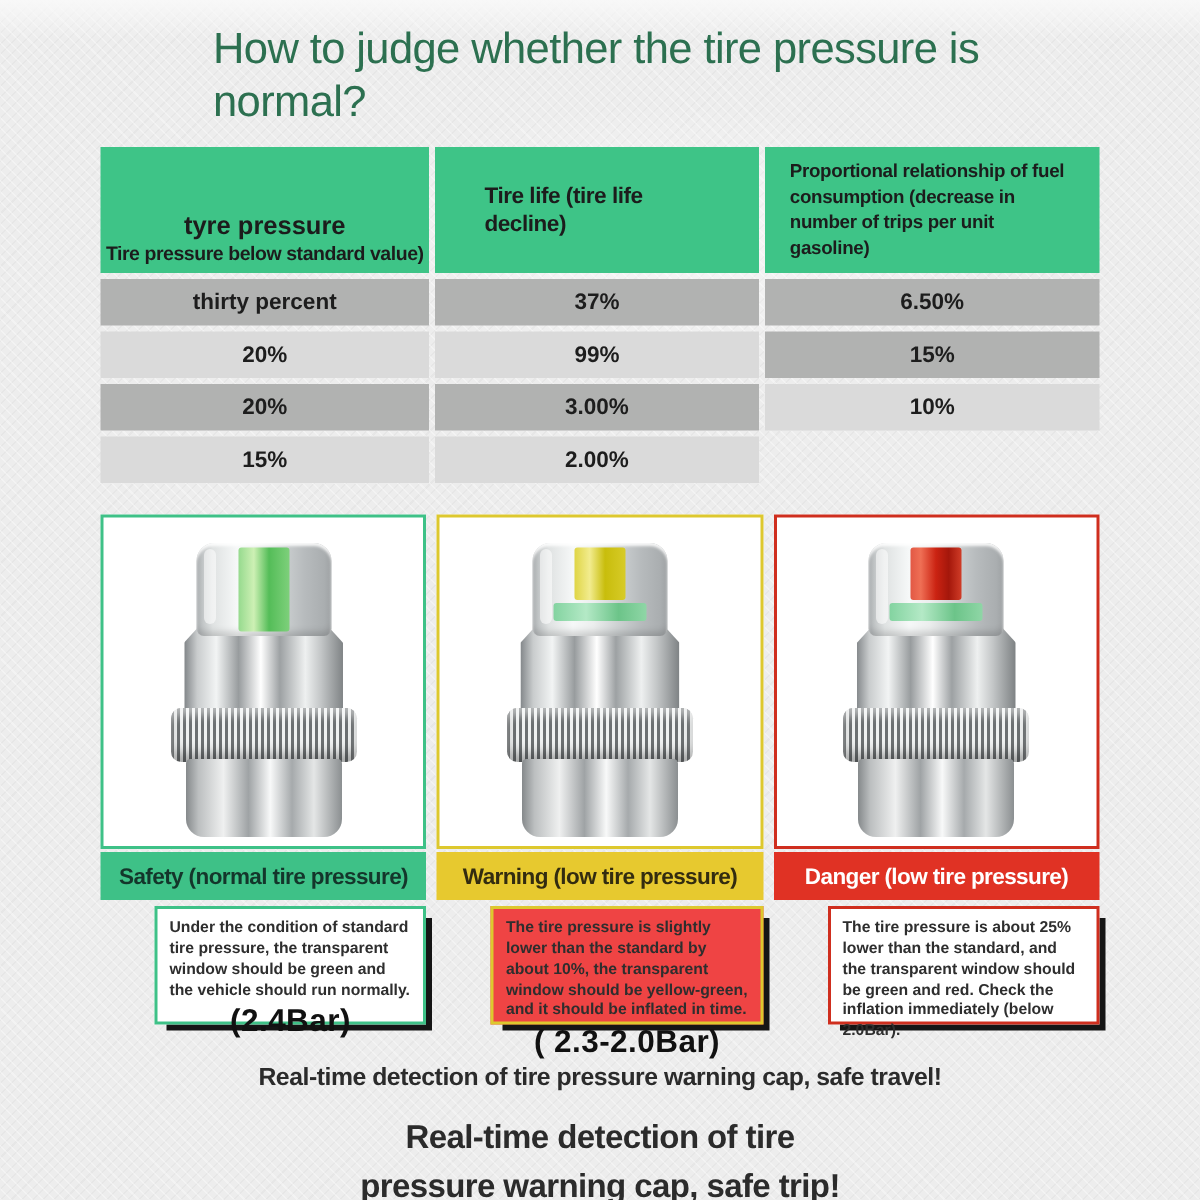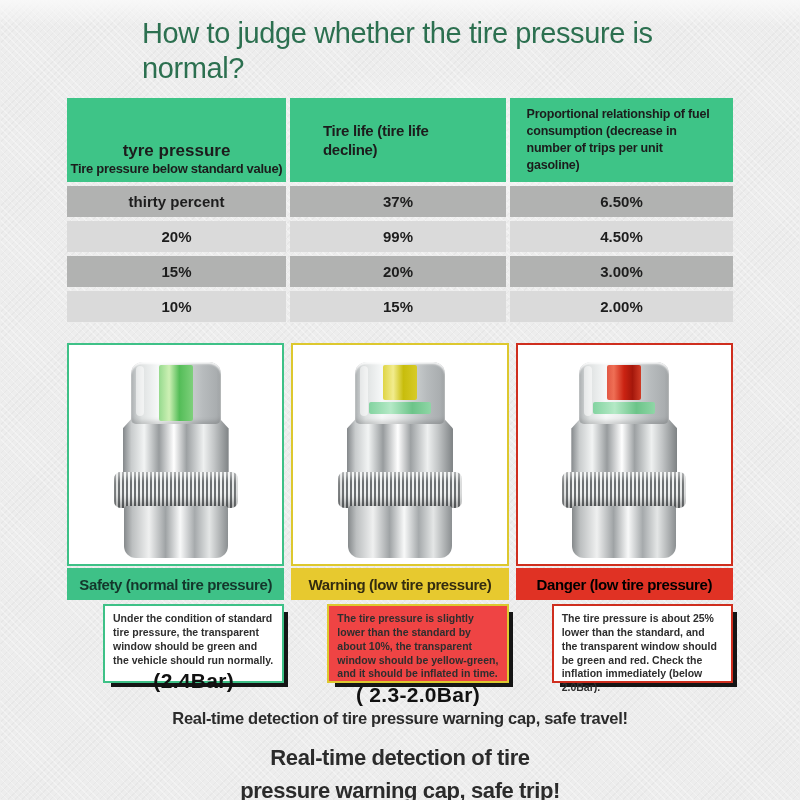--- a/index.html
+++ b/index.html
@@ -63,21 +63,21 @@
   .p-warning .photo { border-color:#ddc82e; }
   .p-danger  .photo { border-color:#cf2e1e; }
 
   .label-bar {
     margin-top:2px; height:32px;
     display:flex; align-items:center; justify-content:center;
     font-size:15px; font-weight:700; letter-spacing:-0.4px; white-space:nowrap;
   }
   .p-safety  .label-bar { background:var(--safety-green,#3ec187); color:#14362b; }
   .p-warning .label-bar { background:var(--warning-yellow,#e7c92f); color:#332c10; }
-  .p-danger  .label-bar { background:var(--danger-red,#e03224); color:#000000; }
+  .p-danger  .label-bar { background:var(--danger-red,#e03224); color:#ffffff; }
 
   .desc-box {
     margin-top:4px; height:79px; background:#fff;
     border:2px solid; padding:6px 8px 0;
     box-shadow:6px 6px 0 -2px #151515;
     margin-left:36px;
   }
   .p-safety  .desc-box { border-color:var(--safety-green,#3ec187); }
   .p-warning .desc-box { border-color:#ddc82e; background:#ef4444; }
   .p-danger  .desc-box { border-color:#cf2e1e; }
@@ -147,21 +147,20 @@
     <div class="hcell">
       <span class="hspan-fuel">Proportional relationship of fuel consumption (decrease in number of trips per unit gasoline)</span>
     </div>
 
     <div class="cell row-dark">thirty percent</div>
     <div class="cell row-dark">37%</div>
     <div class="cell row-dark">6.50%</div>
 
     <div class="cell row-light">20%</div>
     <div class="cell row-light">99%</div>
-    <div class="cell row-light">4.50%</div>
 
     <div class="cell row-dark">15%</div>
     <div class="cell row-dark">20%</div>
     <div class="cell row-dark">3.00%</div>
 
     <div class="cell row-light">10%</div>
     <div class="cell row-light">15%</div>
     <div class="cell row-light">2.00%</div>
   </div>
 

